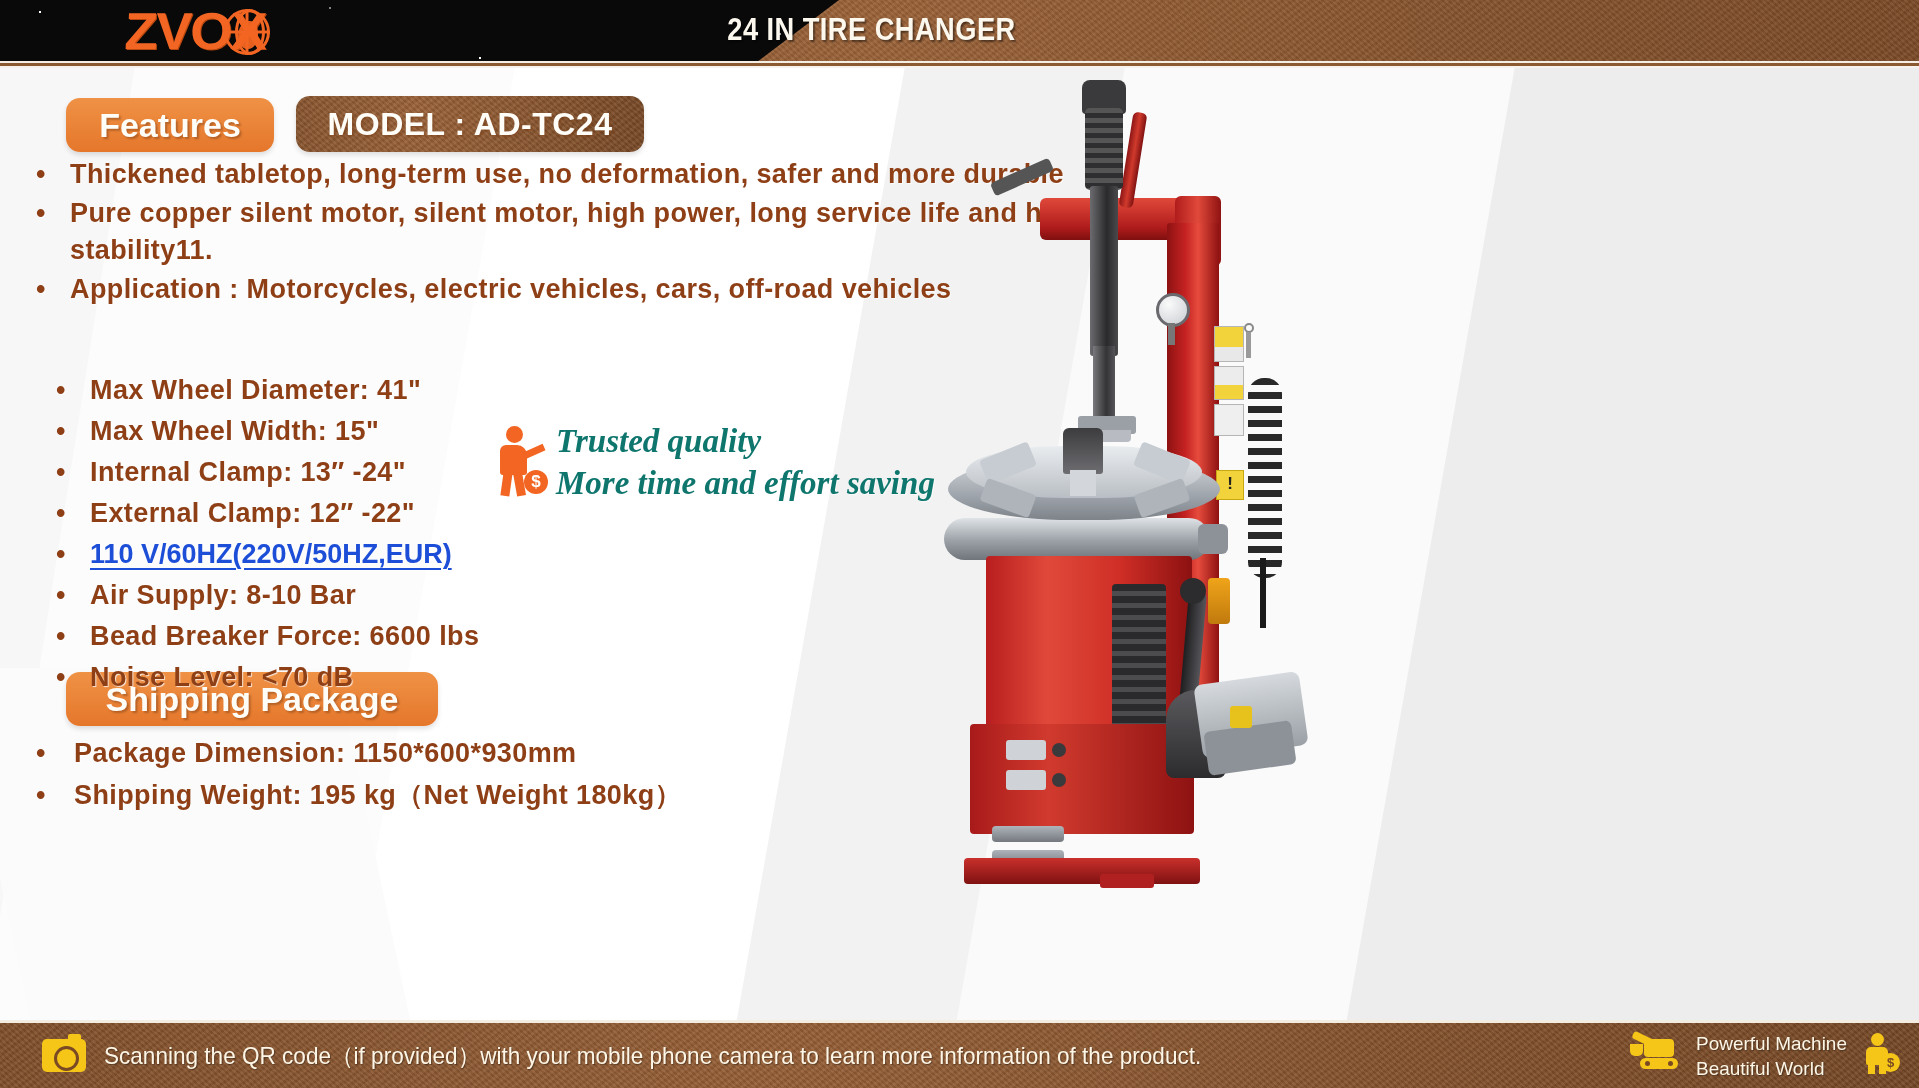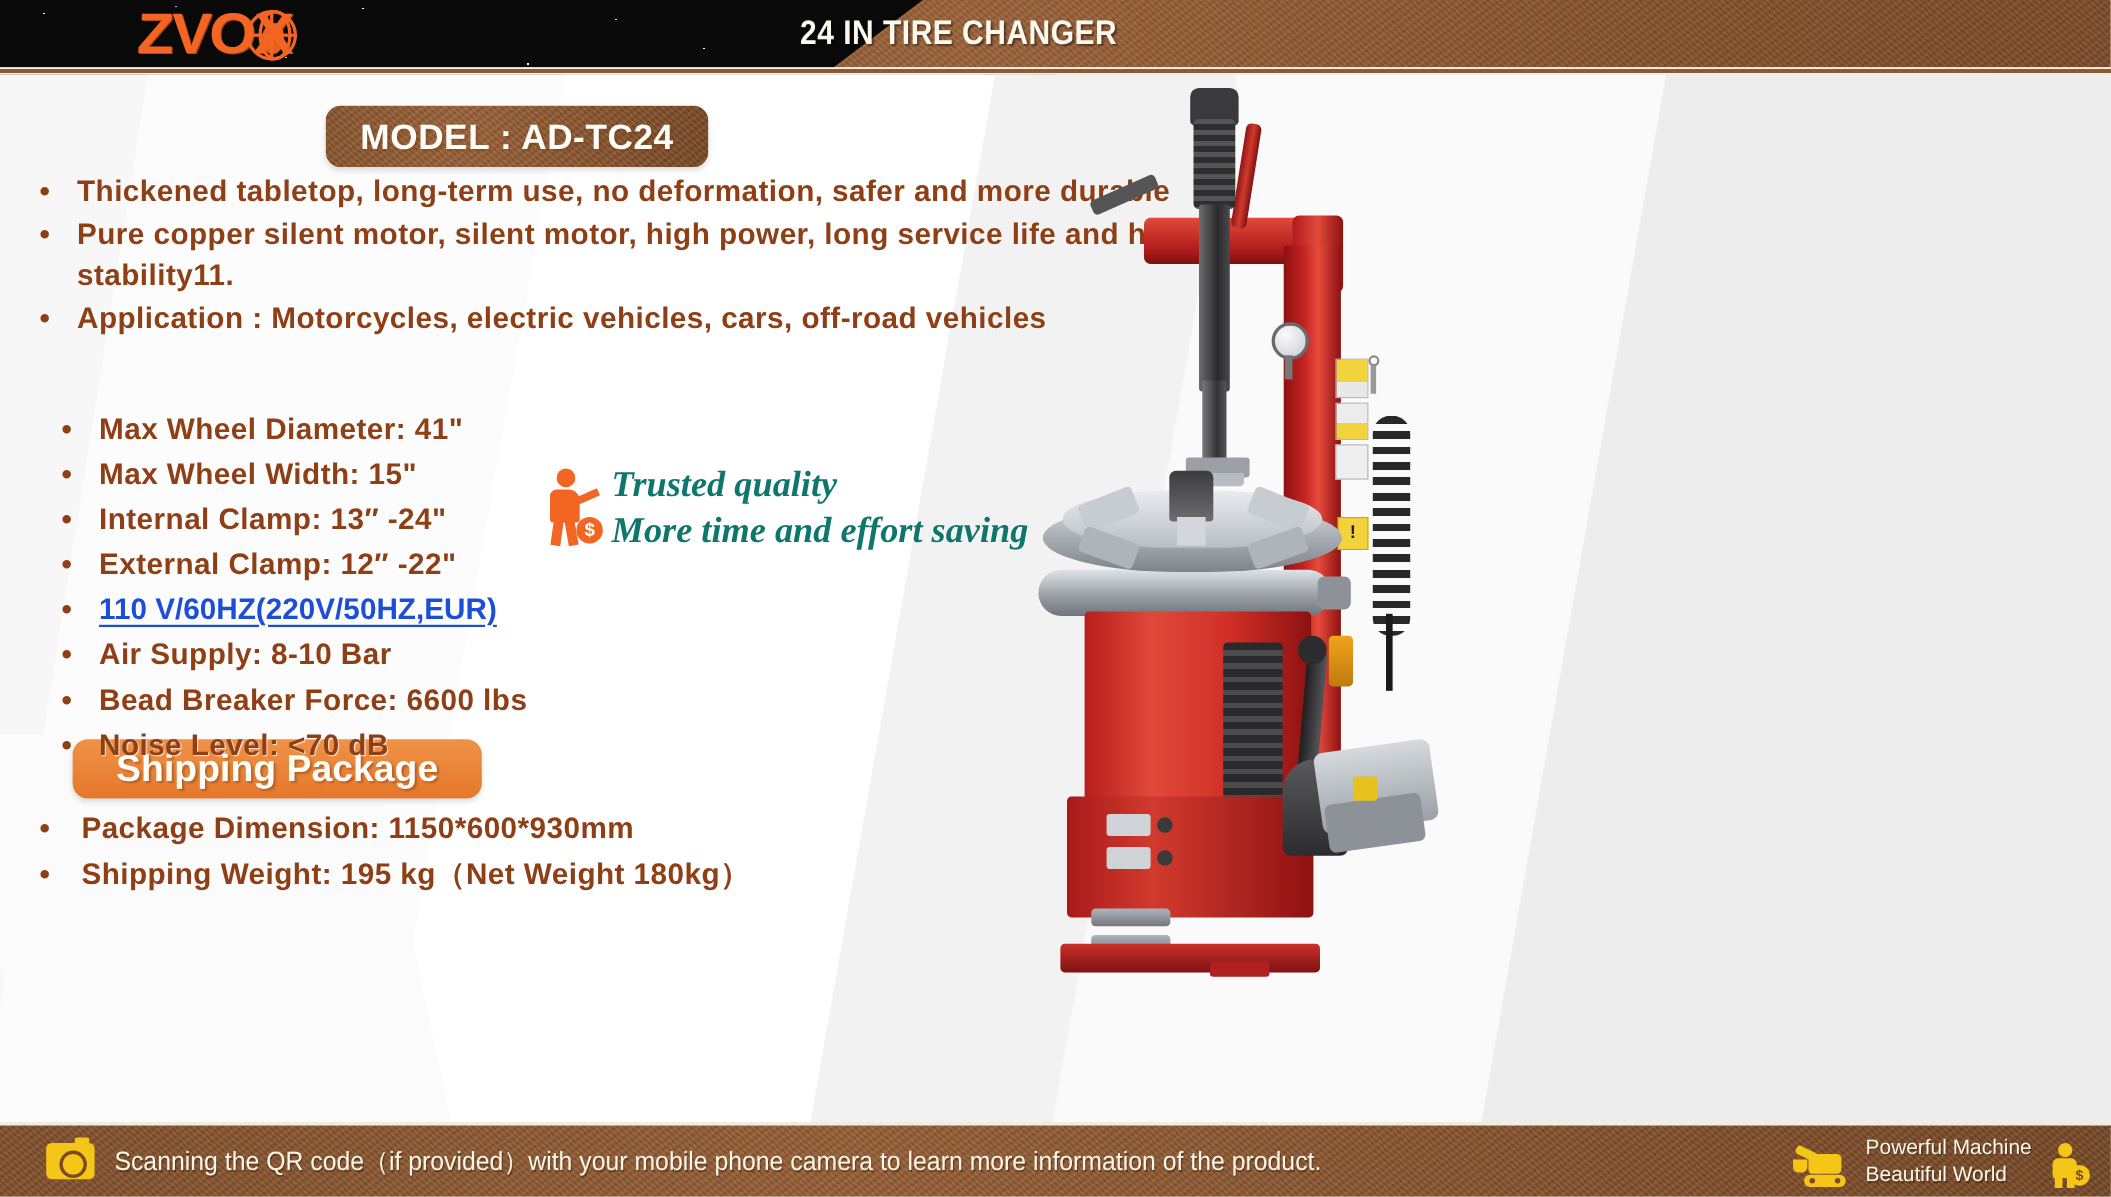--- a/index.html
+++ b/index.html
@@ -272,21 +272,21 @@
   .cam-icon:after {
     content:""; position:absolute; right:5px; top:-5px; width:13px; height:7px;
     background:#f5c518; border-radius:2px;
   }
   .footer-text {
     margin-left:18px; color:#fdf6e6; font-size:24px;
     font-family:"Liberation Sans Narrow","Liberation Sans",sans-serif;
     transform:scaleX(.94); transform-origin:left center;
     text-shadow:1px 1px 1px rgba(0,0,0,.35); white-space:nowrap;
   }
-  .footer-right { margin-left:auto; display:flex; align-items:flex-end; gap:10px; padding-right:18px; }
+  .footer-right { margin-left:auto; display:flex; align-items:flex-start; gap:10px; padding-right:18px; }
   .excavator { position:relative; width:54px; height:40px; flex:0 0 auto; }
   .exc-body { position:absolute; left:12px; top:8px; width:30px; height:18px; background:#f5c518; border-radius:4px; }
   .exc-arm  { position:absolute; left:0px; top:4px; width:22px; height:8px; background:#f5c518; border-radius:3px; transform:rotate(26deg); }
   .exc-bucket { position:absolute; left:-2px; top:13px; width:13px; height:12px; background:#f5c518; border-radius:0 0 5px 5px; }
   .exc-tracks { position:absolute; left:8px; top:27px; width:38px; height:11px; background:#f5c518; border-radius:6px; }
   .exc-tracks:before { content:""; position:absolute; left:5px; top:3px; width:5px; height:5px; border-radius:50%; background:#7a4a24; }
   .exc-tracks:after  { content:""; position:absolute; right:5px; top:3px; width:5px; height:5px; border-radius:50%; background:#7a4a24; }
   .footer-slogan {
     color:#fdf6e6; font-size:19px; line-height:25px;
     font-family:"Liberation Sans Narrow","Liberation Sans",sans-serif;
@@ -318,20 +318,21 @@
 </div>
 
 <div class="stage">
   <div class="bg-shape s1"></div>
   <div class="bg-shape s2"></div>
   <div class="bg-shape s3"></div>
   <div class="bg-shape s4"></div>
   <div class="bg-shape s5"></div>
   <div class="bg-shape s6"></div>
 
+  <div class="badge badge-orange" id="badge-features">Features</div>
   <div class="badge badge-leather" id="badge-model">MODEL :  AD-TC24</div>
   <div class="badge badge-orange" id="badge-ship">Shipping Package</div>
 
   <div class="list" id="features-list">
       <div class="li">
         <span class="bullet">•</span>
         <span class="li-text">Thickened tabletop, long-term use, no deformation, safer and more durable</span>
       </div>
       <div class="li">
         <span class="bullet">•</span>

